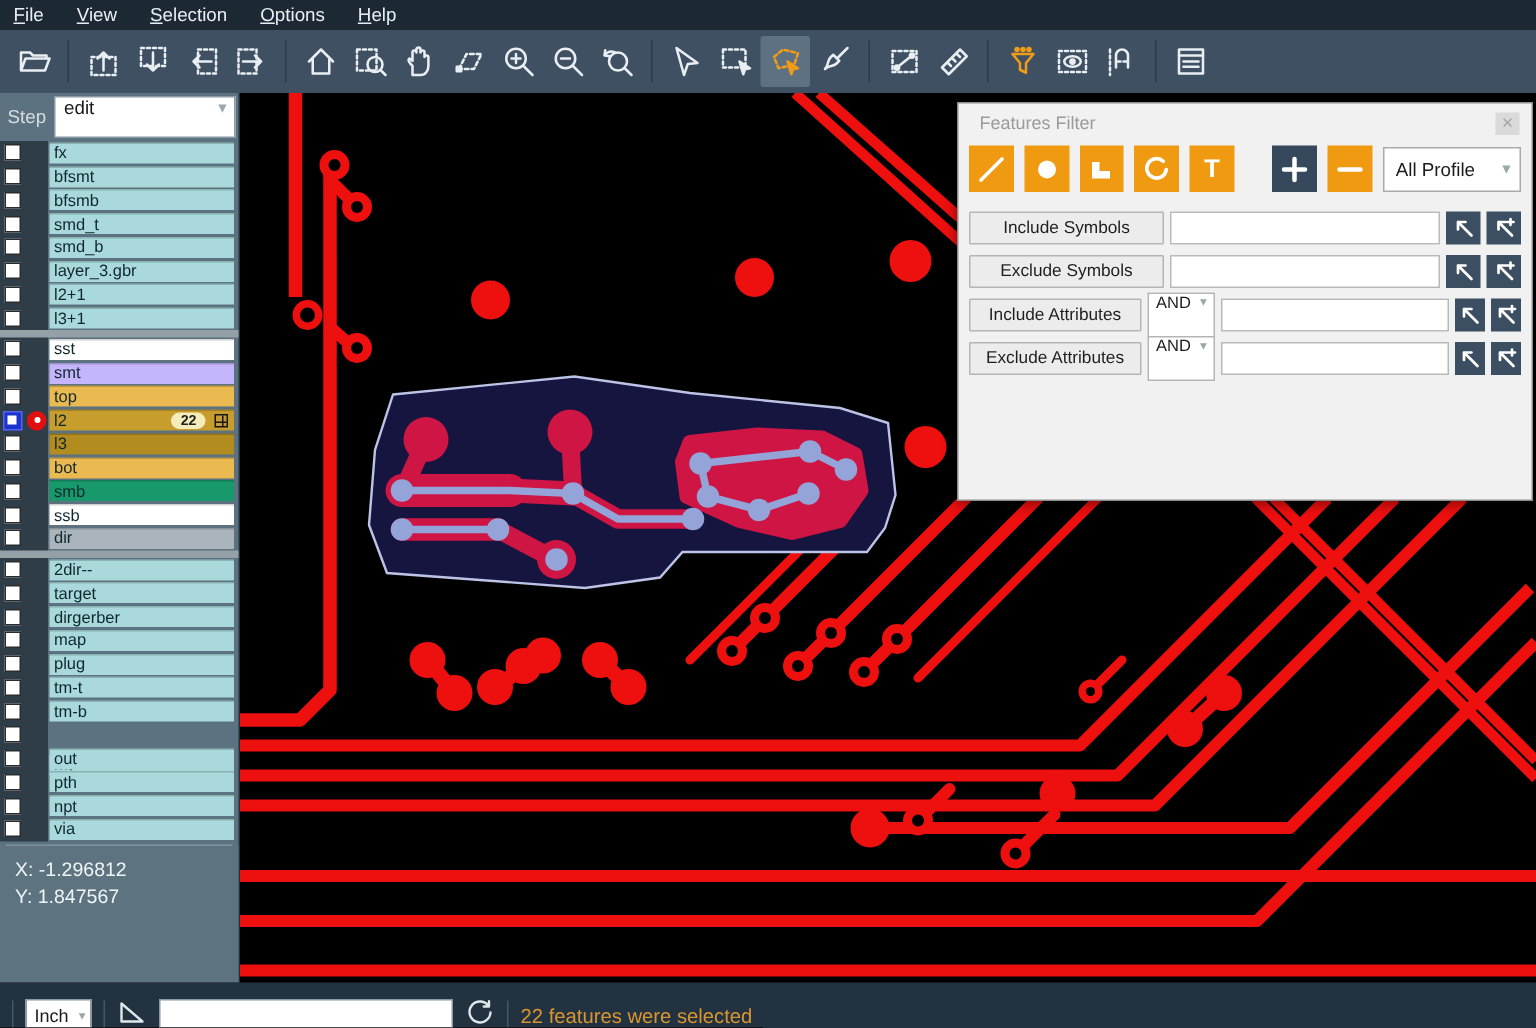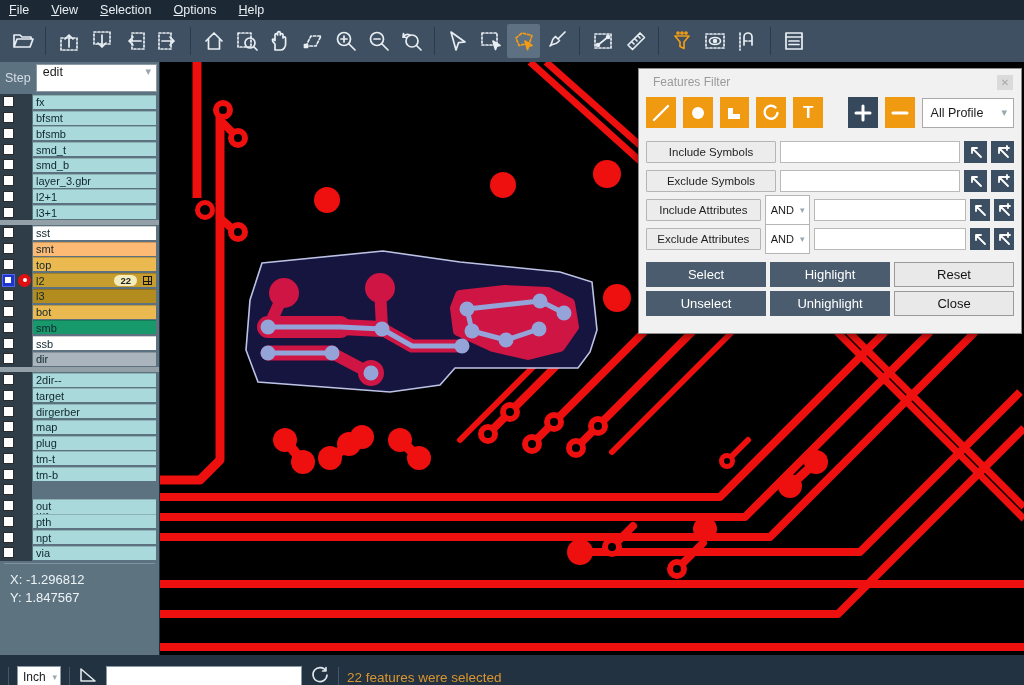--- a/index.html
+++ b/index.html
@@ -66,21 +66,21 @@
   .dtb.dk{background:#36495c;}
   .dtb svg{stroke:#fff;fill:none;stroke-width:2.4;stroke-linecap:round;stroke-linejoin:round;}
   .dtb .tglyph{color:#fff;font-size:17px;font-weight:bold;line-height:1;}
   .gap18{width:11px;}
   .profsel{margin-left:auto;width:93px;height:30px;background:#fff;border:1px solid #a9a9a9;
     display:flex;align-items:center;padding-left:8px;font-size:12.5px;color:#1b1b1b;}
   .profsel .chev{margin-left:auto;color:#9aa7ad;font-size:11px;padding-right:6px;}
   .frow{display:flex;align-items:center;margin:7px 7px 0 7px;height:22px;gap:4px;}
   .flabel{width:130px;height:22px;background:#ececec;border:1px solid #b5b5b5;border-radius:1px;
     display:flex;align-items:center;justify-content:center;font-size:11.5px;color:#1f1f1f;padding:0;}
-  .fop{width:50px;height:30px;background:#fff;border:1px solid #b5b5b5;display:flex;align-items:center;
+  .fop{width:50px;height:30px;background:#fff;border:1px solid #b5b5b5;display:flex;align-items:flex-start;
     padding-left:5px;font-size:11px;color:#1b1b1b;}
   .fop .chev{margin-left:auto;color:#9aa7ad;font-size:9px;padding-right:4px;}
   .ffield{flex:1;height:22px;background:#fff;border:1px solid #b9b9b9;padding:0 4px;font-size:11px;color:#111;}
   .fab{width:23px;height:22px;background:#3c4f62;border:none;display:flex;align-items:center;justify-content:center;padding:0;}
   .fab svg{stroke:#fff;fill:none;stroke-width:1.8;stroke-linecap:round;stroke-linejoin:round;}
   .dactions{display:grid;grid-template-columns:1fr 1fr 1fr;gap:4px;margin:12px 7px 0 7px;}
   .abtn{height:25px;border:1px solid transparent;font-size:13px;display:flex;align-items:center;justify-content:center;}
   .abtn.dark{background:#4a5c6e;color:#fff;}
   .abtn.light{background:#e9e9e9;color:#141414;border:1px solid #9a9a9a;}
 
@@ -440,21 +440,21 @@
           <div class="indcell"></div>
           <div class="lname" style="background: rgb(255, 255, 255);">
             <span>sst</span>
           </div>
         </div>
         <div class="lrow">
           <div class="cbcell">
             <span class="cb"></span>
           </div>
           <div class="indcell"></div>
-          <div class="lname" style="background: #fdba74;">
+          <div class="lname" style="background: #c4b5fd;">
             <span>smt</span>
           </div>
         </div>
         <div class="lrow">
           <div class="cbcell">
             <span class="cb"></span>
           </div>
           <div class="indcell"></div>
           <div class="lname" style="background: rgb(234, 185, 80);">
             <span>top</span>
@@ -749,28 +749,20 @@
             </svg>
           </button>
           <button class="fab">
             <svg width="18" height="18" viewBox="0 0 18 18">
               <path d="M14 14 L5 5 M5 10 V5 H10"></path>
               <path d="M13 3 v4 M11 5 h4"></path>
             </svg>
           </button>
         </div>
       </div>
-    <div class="dactions" id="dactions">
-        <button class="abtn dark">Select</button>
-        <button class="abtn dark">Highlight</button>
-        <button class="abtn light">Reset</button>
-        <button class="abtn dark">Unselect</button>
-        <button class="abtn dark">Unhighlight</button>
-        <button class="abtn light">Close</button>
-      </div>
   </div>
 
   <div class="statusbar">
     <div class="ssep"></div>
     <div class="unitsel">
       <span>Inch</span>
       <span class="chev">▾</span>
     </div>
     <div class="ssep"></div>
     <span class="sicon"><svg width="20" height="20" viewBox="0 0 20 20">

